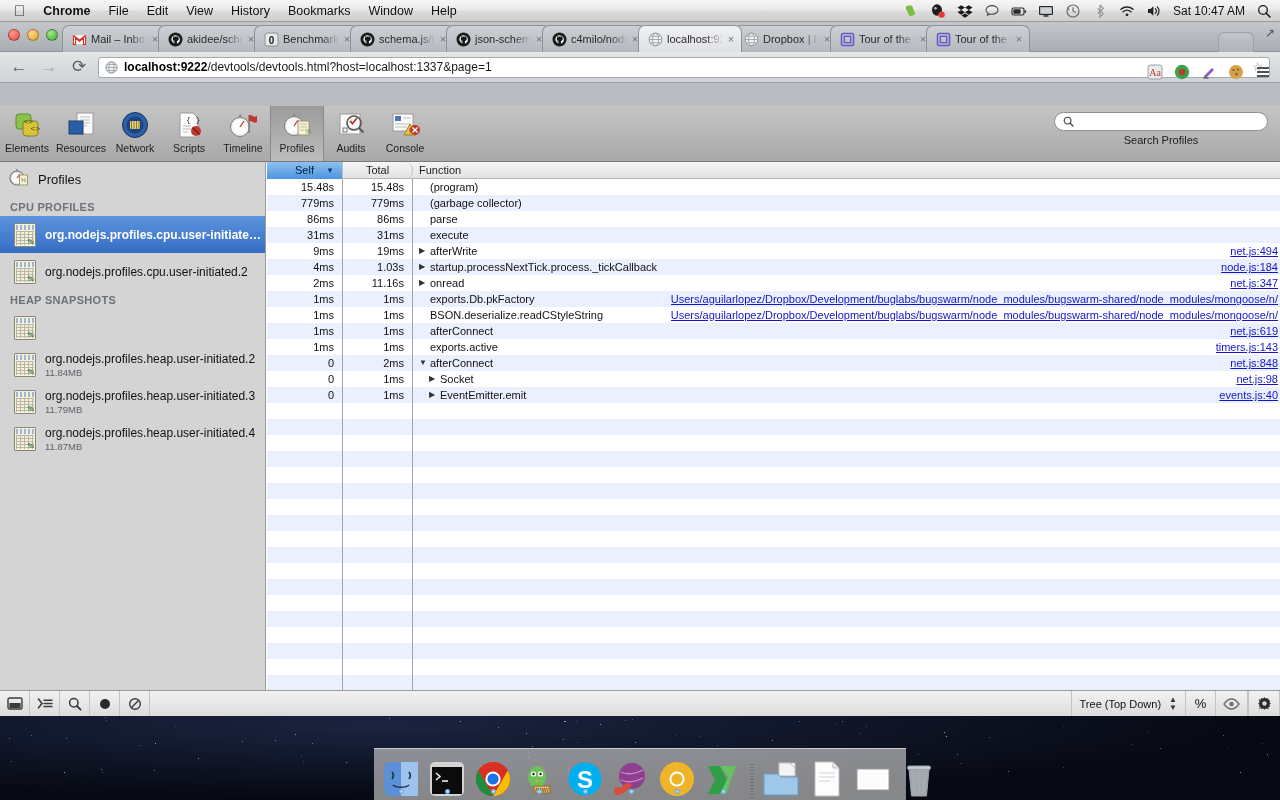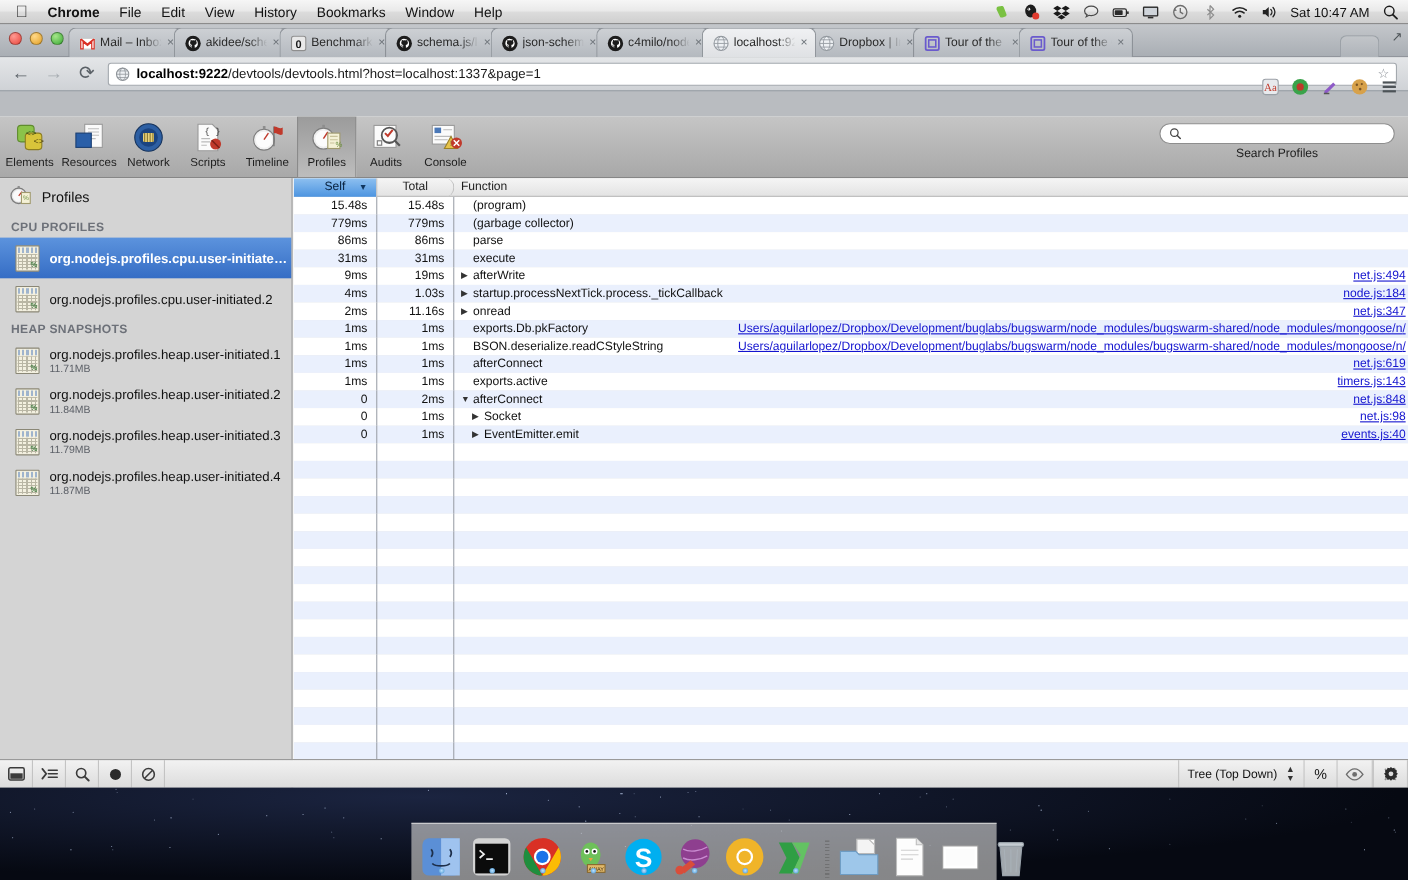--- a/index.html
+++ b/index.html
@@ -78,21 +78,21 @@
   .navbtn{ width:22px;height:22px; margin-left:8px; color:#5a6066; font-size:17px; line-height:22px; text-align:center;}
   .navbtn.dim{ color:#a7acb1;}
   .urlbox{
     flex:1 1 auto; height:21px; margin:0 10px 0 8px;
     background:#fff; border:1px solid #a4a9ae; border-radius:3px;
     display:flex; align-items:center; padding:0 6px; position:relative;
   }
   .urlbox .globe{ width:13px;height:13px;margin-right:6px;flex:0 0 13px;}
   .urlbox .u{ font-size:12px; color:#1a1a1a; white-space:nowrap; }
   .urlbox .u b{ font-weight:bold; color:#000;}
-  .ob-icons{ position:absolute; right:0; top:11px; height:31px; display:flex; align-items:center; gap:9px; padding-right:8px;}
+  .ob-icons{ position:absolute; right:0; top:4px; height:31px; display:flex; align-items:center; gap:9px; padding-right:8px;}
   .ob-ic{ width:18px;height:18px;border-radius:50%;display:block;}
 
   
   .devtools{ position:absolute; left:0; top:84px; width:1280px; height:610px; background:#fff; }
   .dt-toolbar{
     position:relative; height:56px; width:1280px;
     background:linear-gradient(to bottom,#c5c5c5,#a8a8a8);
     border-bottom:1px solid #7a7a7a;
     display:flex; align-items:flex-start;
   }
@@ -576,24 +576,20 @@
                 </span>
                 <span class="sb-txt">
                   <span class="nm">org.nodejs.profiles.cpu.user-initiated.2</span>
                 </span>
               </div>
               <div class="sb-group">HEAP SNAPSHOTS</div>
               <div class="sb-item">
                 <span class="gridico">
                   <span class="pc">%</span>
                 </span>
-                <span class="sb-txt">
-                  <span class="nm">org.nodejs.profiles.heap.user-initiated.1</span>
-                  <span class="sz">11.71MB</span>
-                </span>
               </div>
               <div class="sb-item">
                 <span class="gridico">
                   <span class="pc">%</span>
                 </span>
                 <span class="sb-txt">
                   <span class="nm">org.nodejs.profiles.heap.user-initiated.2</span>
                   <span class="sz">11.84MB</span>
                 </span>
               </div>

